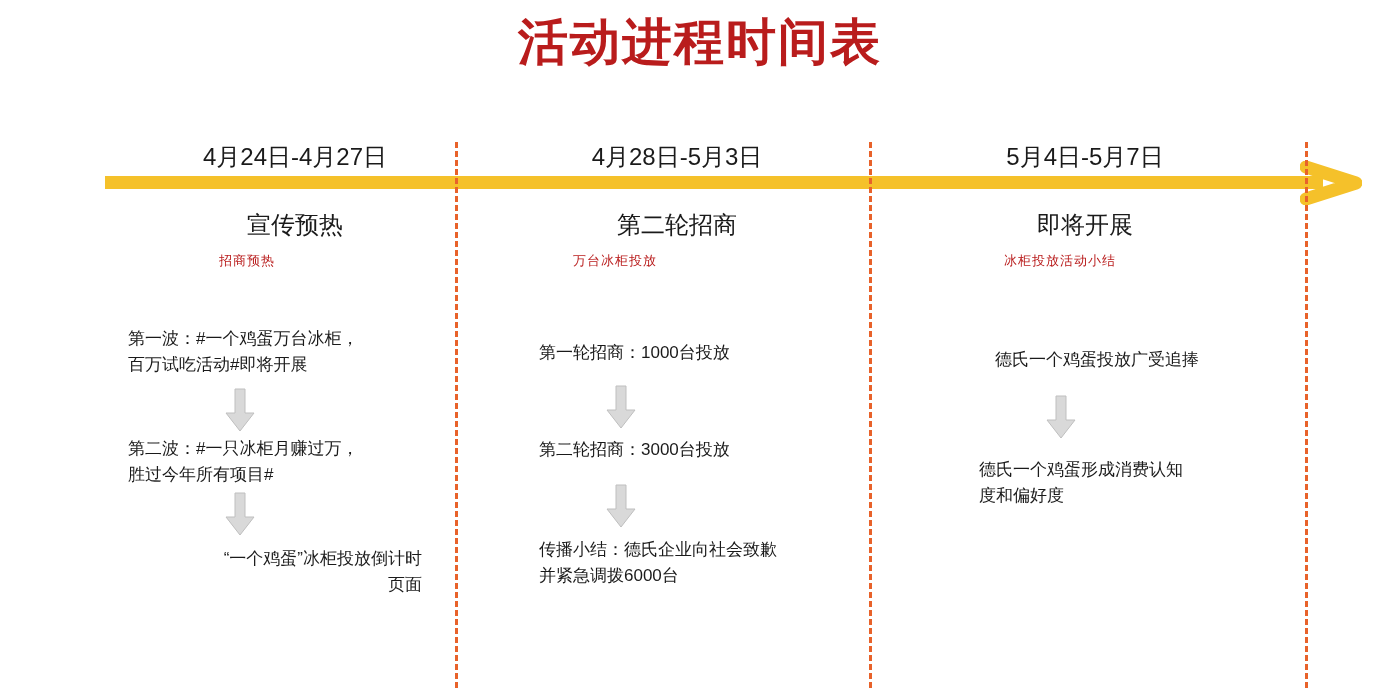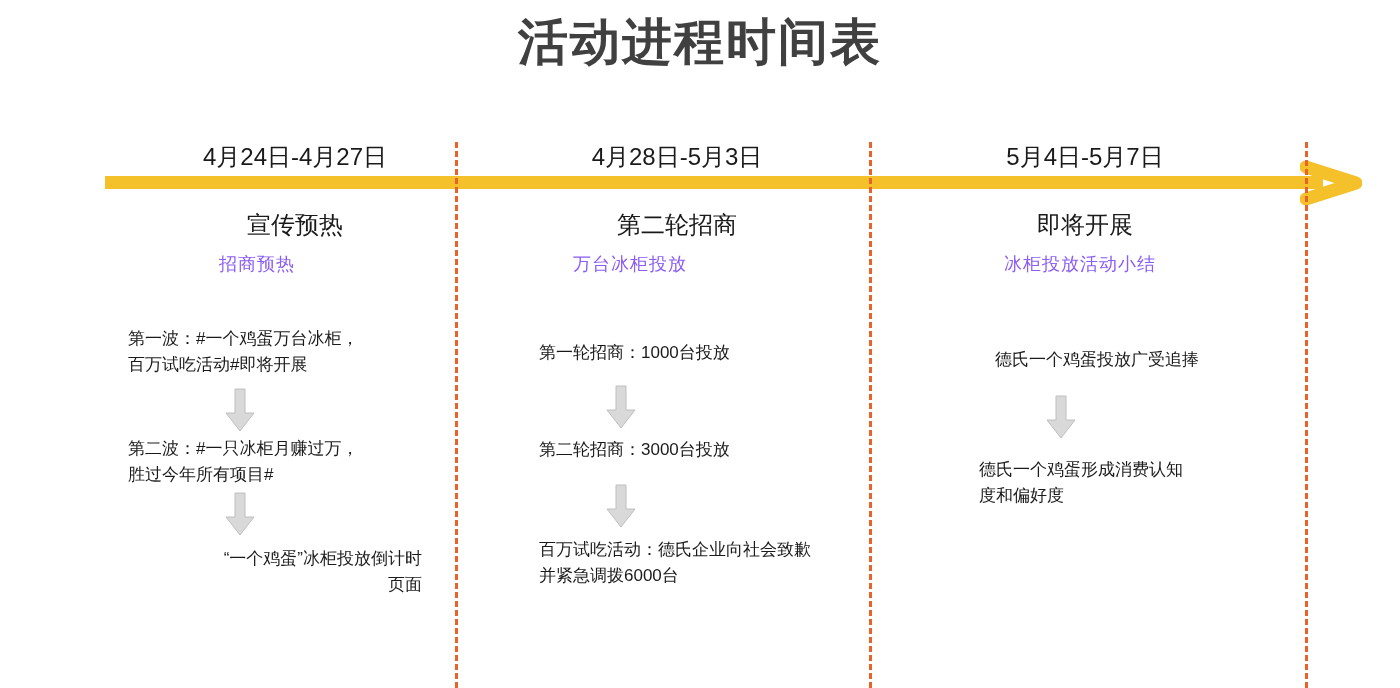--- a/index.html
+++ b/index.html
@@ -24,21 +24,21 @@
   
   .page-title {
     position: absolute;
     top: 14px;
     left: 0;
     width: 1400px;
     text-align: center;
     font-size: 50px;
     font-weight: bold;
     letter-spacing: 2px;
-    color: #404040;
+    color: #b91c1c;
     line-height: 1.12;
   }
 
   
   .axis-bar {
     position: absolute;
     left: 105px;
     top: 176px;
     width: 1218px;
     height: 13px;
@@ -68,22 +68,22 @@
   }
   .col-header {
     font-size: 24px;
     line-height: 1.42;
     color: #1a1a1a;
     text-align: center;
     white-space: pre-line;
   }
   .col-subtitle {
     position: absolute;
-    font-size: 18px;
-    color: #8b5cf6;
+    font-size: 13px;
+    color: #b91c1c;
     letter-spacing: 1px;
     white-space: nowrap;
   }
   .step {
     position: absolute;
     font-size: 17px;
     line-height: 1.55;
     color: #1a1a1a;
     white-space: pre-line;
   }
@@ -164,21 +164,21 @@
   </div>
 
   <div class="step left" style="left:539px; top:437px; width:300px;">第二轮招商：3000台投放</div>
 
   <div class="down-arrow" style="left:606px; top:484px;">
     <svg width="30" height="44" viewBox="0 0 30 44" xmlns="http://www.w3.org/2000/svg">
       <path d="M10 1 H20 V25 H29 L15 43 L1 25 H10 Z" fill="#D9D9D9" stroke="#BFBFBF" stroke-width="1"></path>
     </svg>
   </div>
 
-  <div class="step left" style="left:539px; top:537px; width:310px;">百万试吃活动：德氏企业向社会致歉
+  <div class="step left" style="left:539px; top:537px; width:310px;">传播小结：德氏企业向社会致歉
 并紧急调拨6000台</div>
 
   <div class="column" style="left:920px; width:330px;">
     <div class="col-header">
       <div>5月4日-5月7日</div>
       <div>即将开展</div>
     </div>
   </div>
 
   <div class="col-subtitle" style="left:1004px; top:252px;">冰柜投放活动小结</div>

